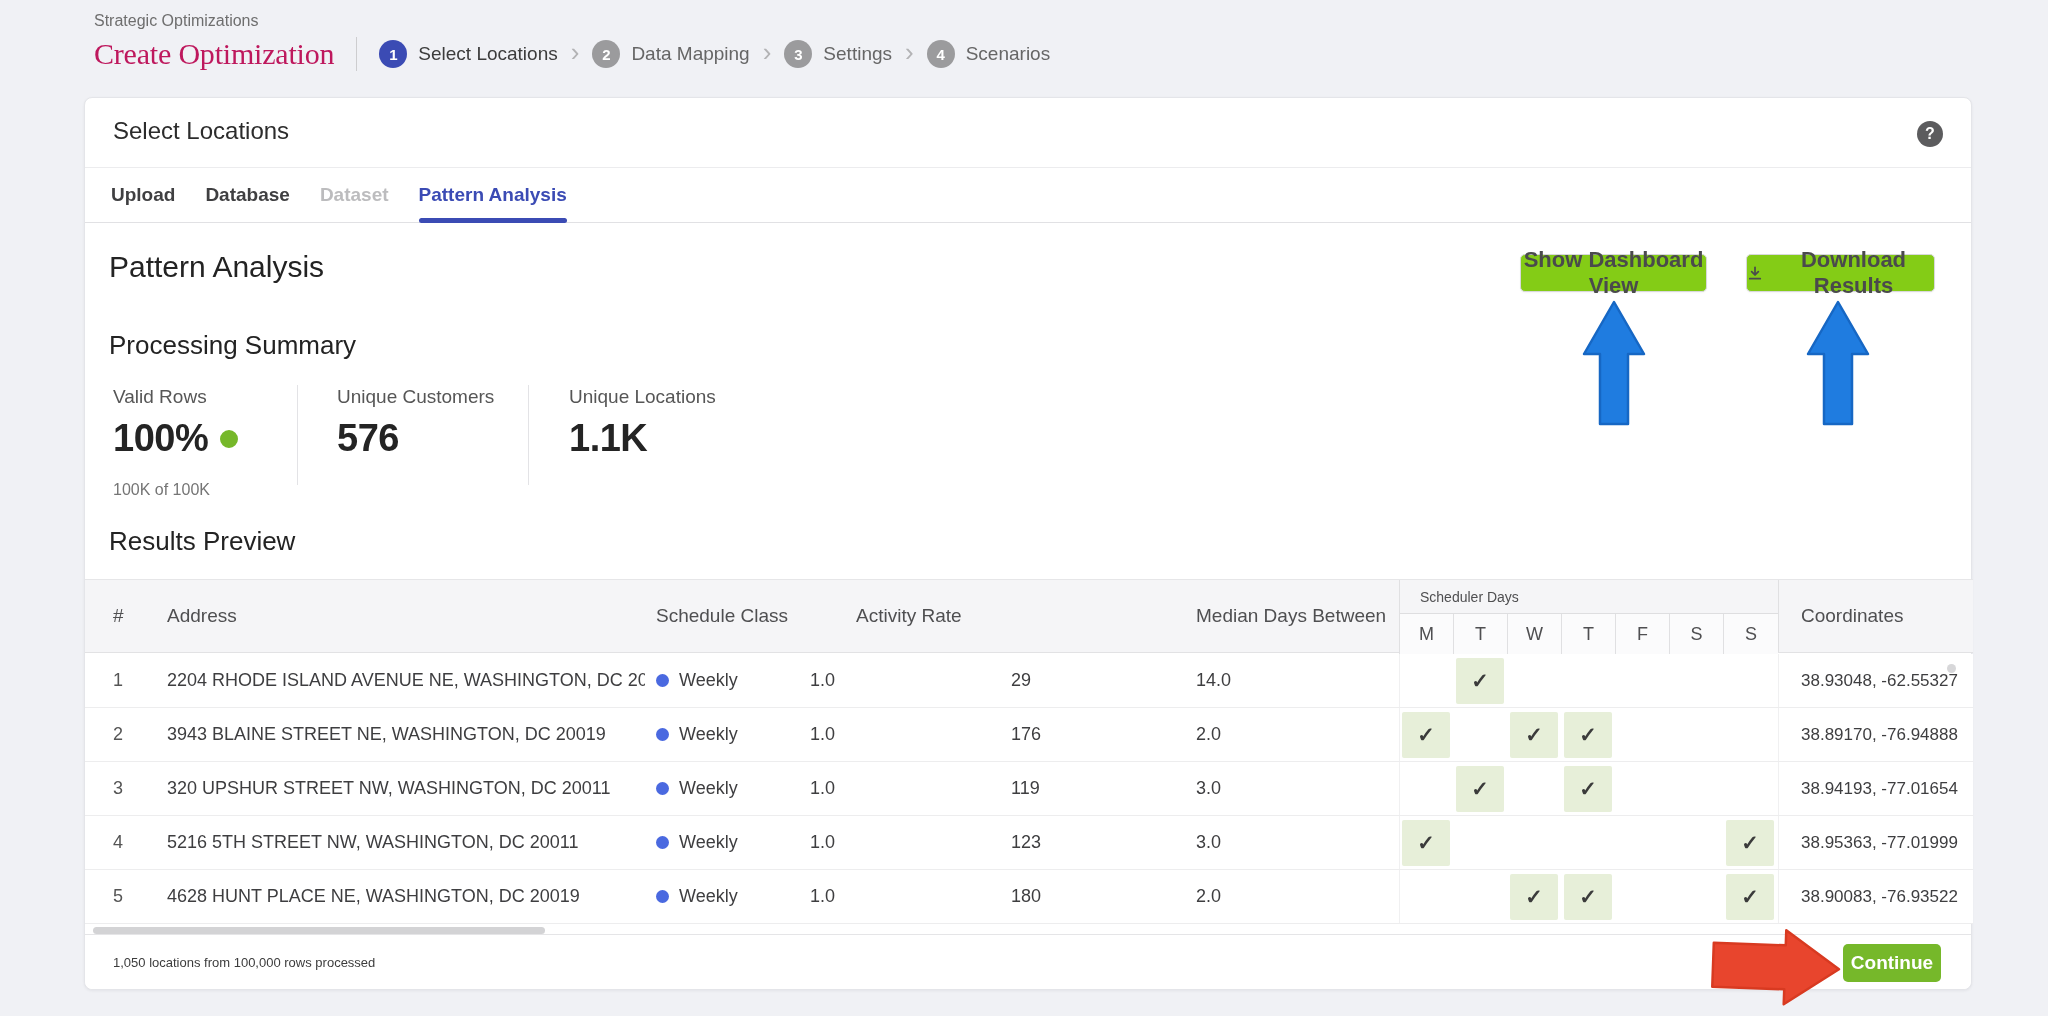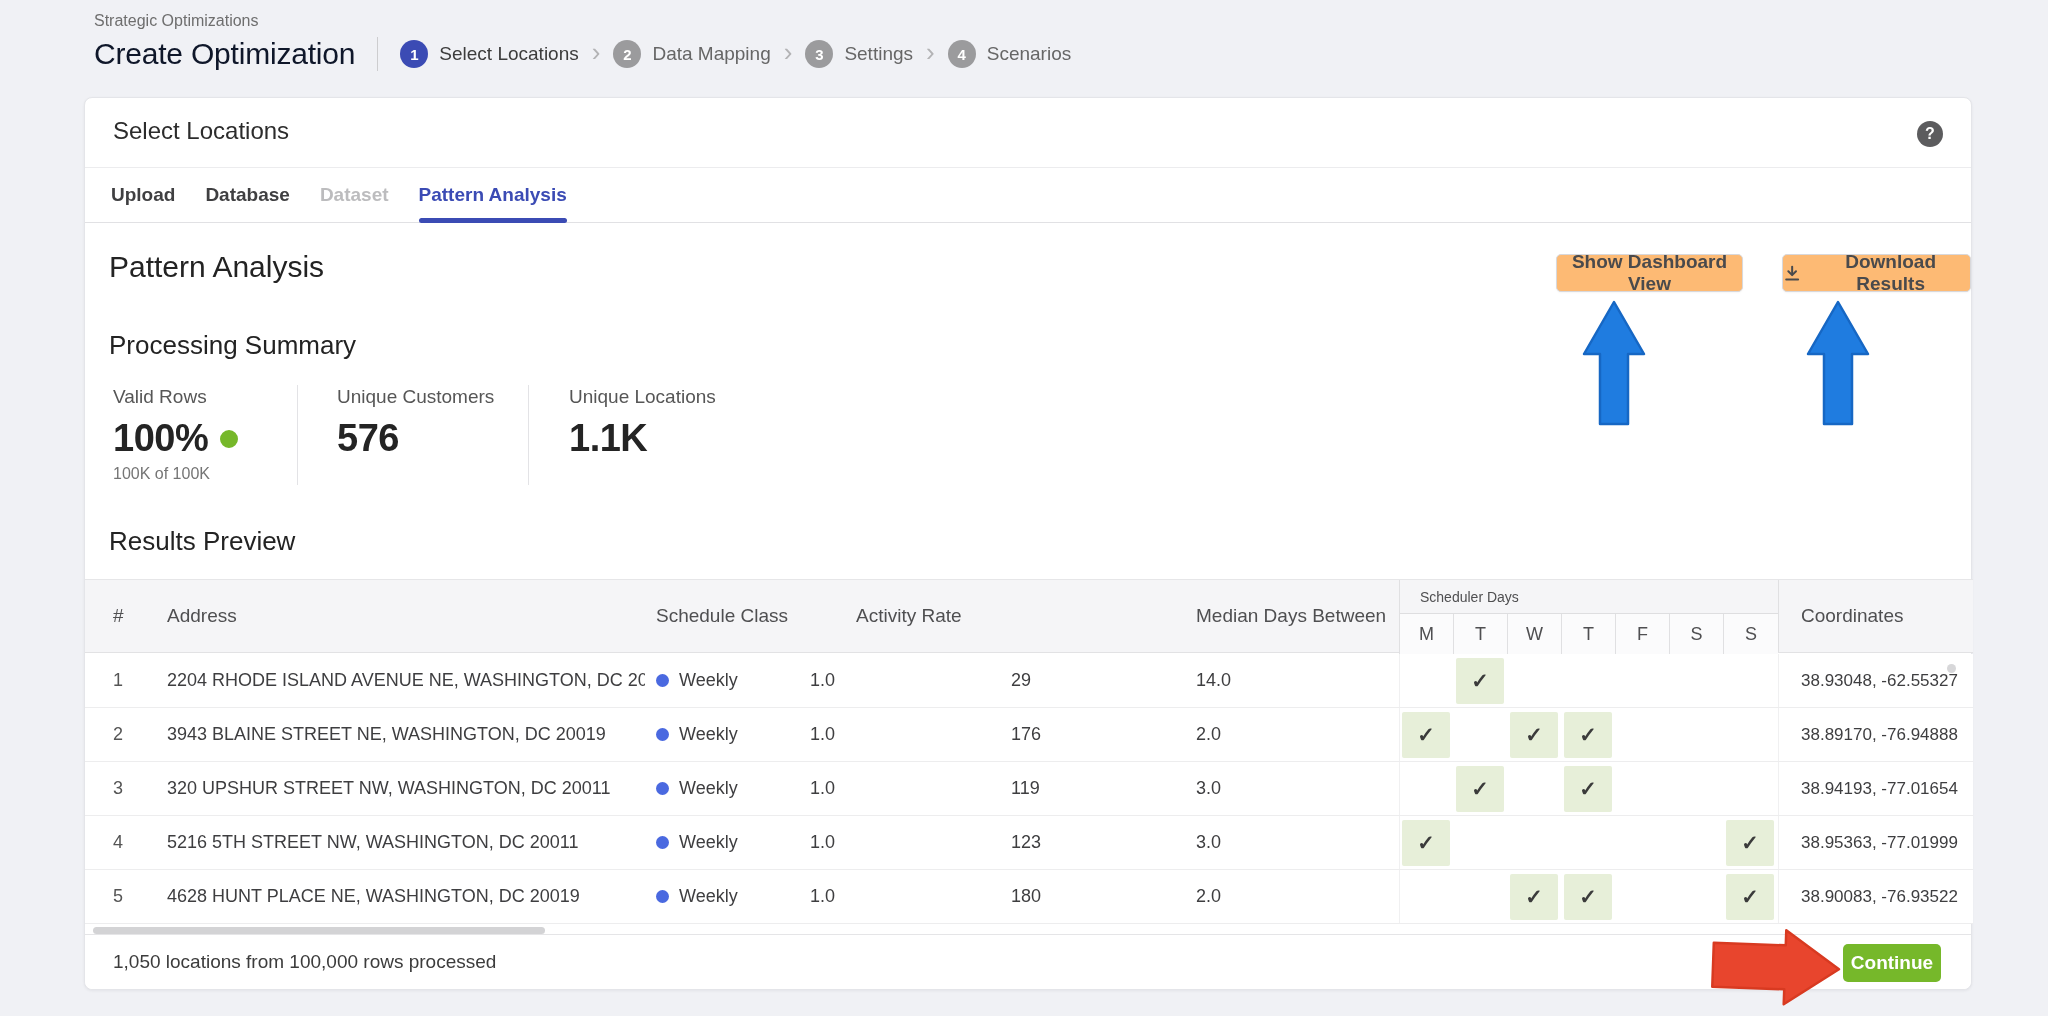--- a/index.html
+++ b/index.html
@@ -8,21 +8,21 @@
     font-family:"Liberation Sans", sans-serif;
     background:#F0F1F5;
     color:#333;
     overflow:hidden;
   }
   .page { position:relative; width:2048px; height:1016px; }
 
   
   .breadcrumb { position:absolute; left:94px; top:12px; font-size:16px; color:#6E6E6E; }
   .title-row { position:absolute; left:94px; top:34px; display:flex; align-items:center; height:40px; }
-  .page-title { font-size:30px; font-weight:500; color:#0f172a; letter-spacing:-0.2px; }
+  .page-title { font-size:30px; font-weight:500; color:#be185d; letter-spacing:-0.2px;font-family:Liberation Serif, serif; }
   .title-divider { width:1px; height:34px; background:#CDCDCF; margin:0 22px 0 22px; }
   .stepper { display:flex; align-items:center; gap:13px; }
   .step { display:flex; align-items:center; gap:11px; cursor:default; }
   .step-circle {
     width:28px; height:28px; border-radius:50%; background:#9B9B9D; color:#fff;
     font-size:15px; font-weight:700; display:flex; align-items:center; justify-content:center;
   }
   .step.active .step-circle { background:var(--accent-indigo,#3B4BB4); }
   .step-label { font-size:19px; color:#666; }
   .step.active .step-label { color:#3C3C3C; }
@@ -48,40 +48,40 @@
   .tab { position:relative; height:100%; display:flex; align-items:center;
          font-size:19px; font-weight:600; color:#3F3F41; cursor:pointer; }
   .tab.disabled { color:#BCBCBE; cursor:default; }
   .tab.active { color:var(--accent-indigo,#3B4BB4); }
   .tab.active::after { content:""; position:absolute; left:0; right:0; bottom:-1px; height:5px;
                        border-radius:3px; background:var(--accent-indigo,#3B4BB4); }
 
   
   .section-title { position:absolute; left:24px; top:152px; font-size:30px; font-weight:500; color:#232323; }
   .btn-outline {
-    position:absolute; top:156px; height:38px; background:#fdba74; border:1px solid #D8D8DB; border-radius:5px;
-    font-family:inherit; font-size:19px; font-weight:600; color:#4A4A4C; cursor:pointer;
-    display:flex; align-items:center; justify-content:center; gap:10px; box-shadow:0 1px 2px rgba(0,0,0,.04);margin-left:36px;
+    position:absolute; top:156px; height:38px; background:#84cc16; border:1px solid #D8D8DB; border-radius:5px;
+    font-family:inherit; font-size:22px; font-weight:600; color:#4A4A4C; cursor:pointer;
+    display:flex; align-items:center; justify-content:center; gap:10px; box-shadow:0 1px 2px rgba(0,0,0,.04);
   }
   .btn-dashboard { left:1435px; width:187px; }
   .btn-download { left:1661px; width:189px; }
 
   
   .subsection-title { position:absolute; left:24px; font-size:26px; font-weight:500; color:#232323; }
   .ps-title { top:232px; }
   .stats { position:absolute; left:0; top:285px; width:1000px; height:108px; }
   .stat { position:absolute; top:0; }
   .stat-1 { left:28px; } .stat-2 { left:252px; } .stat-3 { left:484px; }
   .stat-divider { position:absolute; top:2px; width:1px; height:100px; background:#E3E3E6; }
   .sd-1 { left:212px; } .sd-2 { left:443px; }
   .stat-label { font-size:19px; color:#565656; margin-top:3px; }
   .stat-value-row { display:flex; align-items:center; gap:12px; margin-top:9px; }
   .stat-value { font-size:38px; font-weight:600; color:#242424; letter-spacing:-0.5px; }
   .donut { width:18px; height:18px; border:9px solid var(--success-green,#76B82A); border-radius:50%; }
-  .stat-sub { font-size:16px; color:#757575; margin-top:5px; }
+  .stat-sub { font-size:16px; color:#757575; margin-top:21px; }
 
   
   .rp-title { top:428px; }
   .thead { position:absolute; left:0; top:481px; width:1888px; height:74px; background:#F5F5F7;
            border-top:1px solid #E6E6E8; border-bottom:1px solid #E2E2E4; }
   .hcell { position:absolute; top:0; height:100%; display:flex; align-items:center;
            font-size:19px; color:#4F4F51; }
   .h-num{left:28px;} .h-address{left:82px;} .h-class{left:571px;} .h-rate{left:771px;}
   .h-orders{left:926px;} .h-median{left:1111px;} .h-coord{left:1716px;}
   .group-label { position:absolute; left:1314px; top:0; width:379px; height:34px; padding-left:21px;
@@ -105,21 +105,21 @@
   .daycell { position:absolute; top:4px; width:48px; height:46px; background:var(--check-cell-bg,#E7EFD9);
              border-radius:2px; display:flex; align-items:center; justify-content:center; }
   .check { font-size:21px; font-weight:700; color:#3B3B3B; }
 
   .vdot { position:absolute; left:1862px; top:566px; width:9px; height:9px; border-radius:50%; background:#D7D7D9; }
   .hscrollbar { position:absolute; left:8px; top:829px; width:452px; height:7px; border-radius:4px; background:#D3D3D5; cursor:grab; }
 
   
   .card-footer { position:absolute; left:0; bottom:0; width:100%; height:55px; border-top:1px solid #E5E5E7;
                  display:flex; align-items:center; border-radius:0 0 8px 8px; background:#fff; }
-  .footer-summary { margin-left:28px; font-size:19px; color:#3C3C3C; }
+  .footer-summary { margin-left:28px; font-size:13px; color:#3C3C3C; }
   .btn-continue { position:absolute; left:1758px; top:9px; width:98px; height:38px;
                   background:var(--success-green,#76B82A); color:#fff; border:none; border-radius:5px;
                   font-family:inherit; font-size:19px; font-weight:600; cursor:pointer; }
 
   
   .arrow-overlay { position:absolute; pointer-events:none; }
   .arrow-up-1 { left:1582px; top:300px; }
   .arrow-up-2 { left:1806px; top:300px; }
   .arrow-right { left:1710px; top:927px; transform:rotate(2deg); }
 </style>

